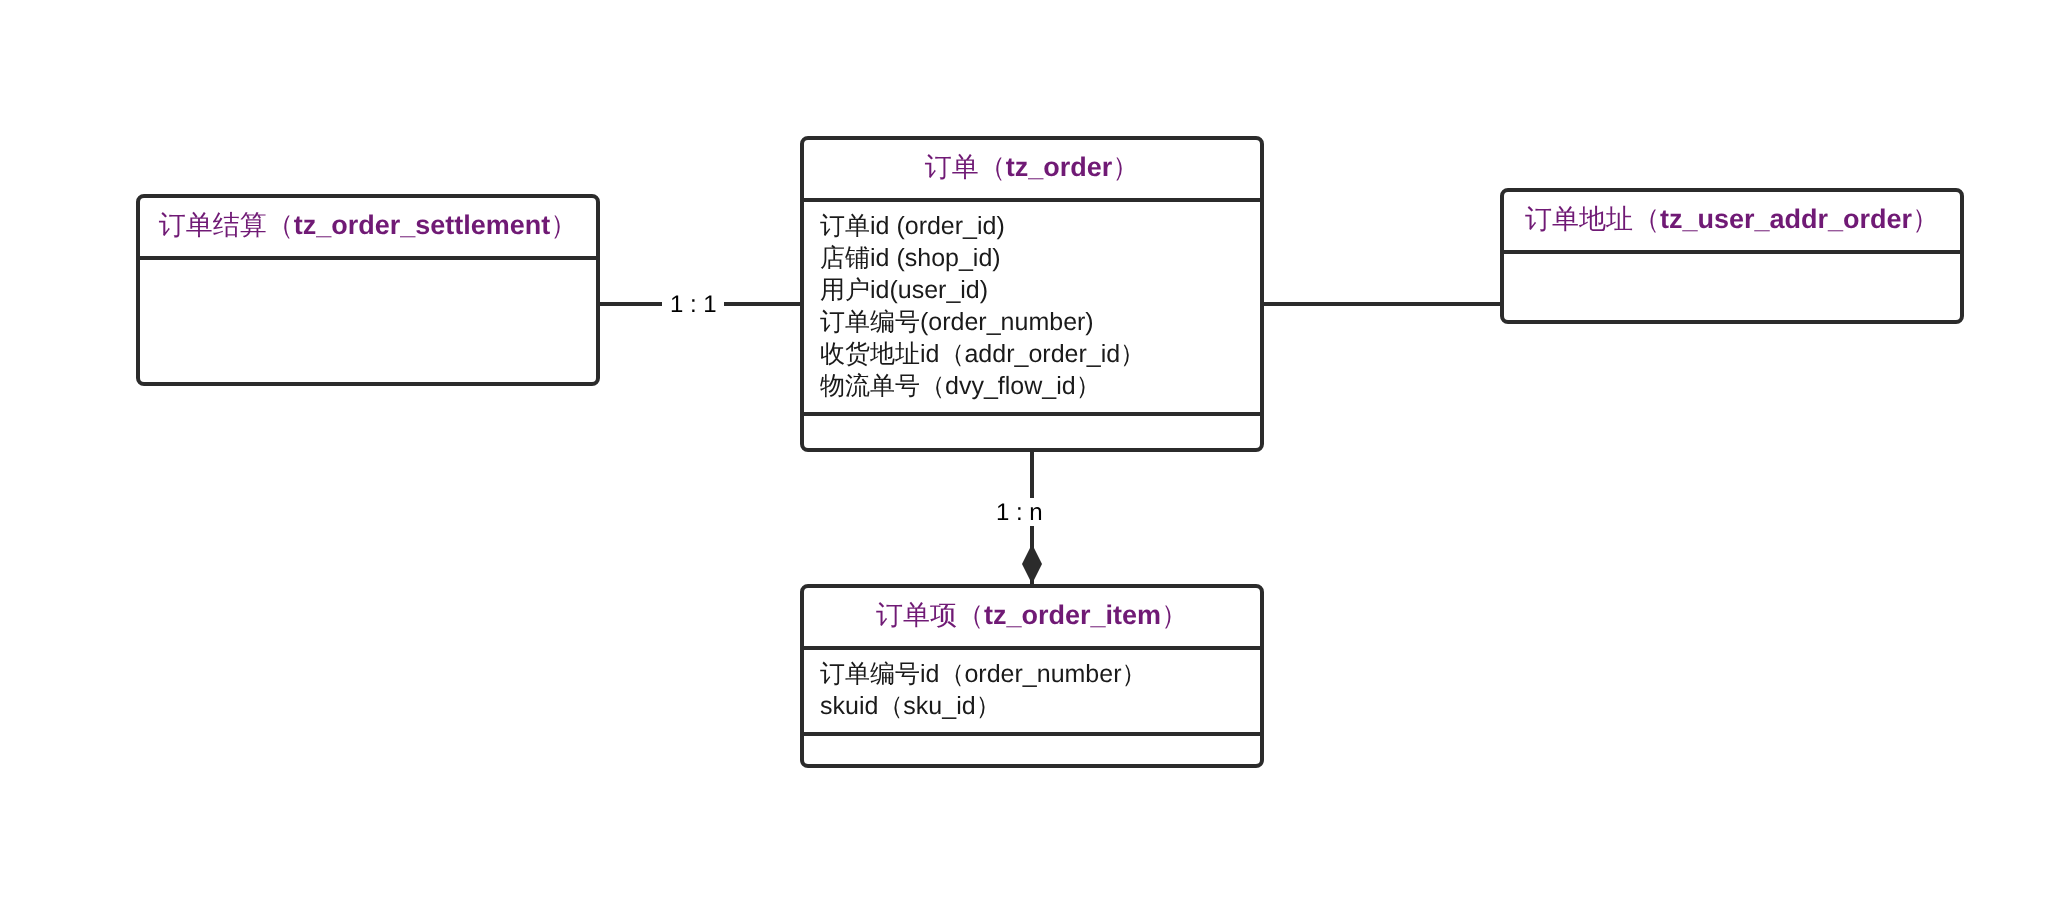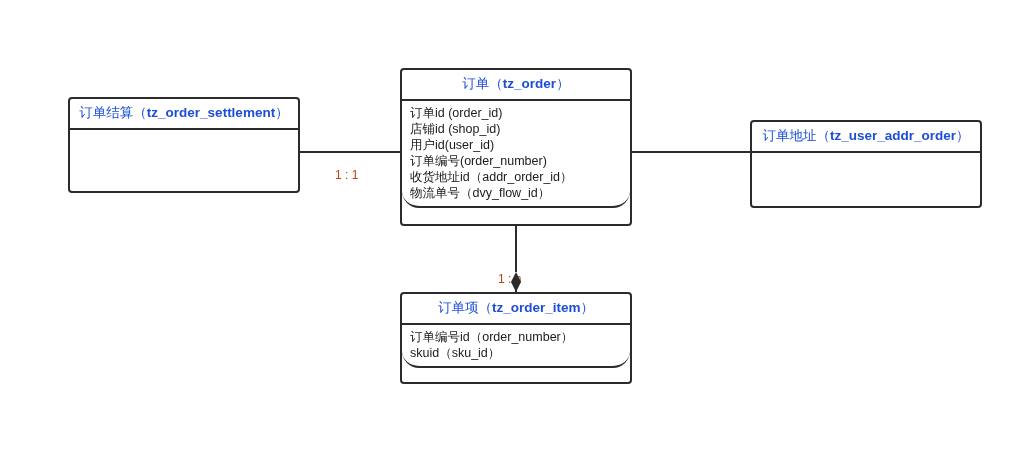--- a/index.html
+++ b/index.html
@@ -24,35 +24,34 @@
     border-radius: 4px;
     background: #ffffff;
     display: flex;
     flex-direction: column;
     z-index: 3;
   }
   .entity-title {
     box-sizing: border-box;
     text-align: center;
     font-size: 13.5px;
-    color: #1d4ed8;
+    color: #701a75;
     padding: 6px 6px 7px 6px;
     border-bottom: 2px solid #2b2b2b;
     white-space: nowrap;
     line-height: 1.15;
   }
   .entity-title .tbl {
     font-weight: bold;
   }
   .entity-attrs {
     box-sizing: border-box;
     padding: 4px 0 5px 8px;
     border-bottom: 2px solid #2b2b2b;
     flex: 0 0 auto;
-    border-radius: 17px;
   }
   .attr {
     font-size: 12.5px;
     color: #1a1a1a;
     line-height: 16px;
     white-space: nowrap;
   }
   .entity-footer {
     flex: 1 1 auto;
     min-height: 22px;
@@ -67,27 +66,26 @@
   }
   .edge-v {
     position: absolute;
     width: 0;
     border-left: 2px solid #2b2b2b;
     z-index: 1;
   }
   .edge-label {
     position: absolute;
     font-size: 12px;
-    color: #c2410c;
+    color: #000000;
     background: #ffffff;
     padding: 0 4px;
     white-space: nowrap;
     line-height: 14px;
     z-index: 2;
-    margin-top: 23px;
   }
   
   .diamond {
     position: absolute;
     width: 10px;
     height: 20px;
     background: #2b2b2b;
     clip-path: polygon(50% 0%, 100% 50%, 50% 100%, 0% 50%);
     z-index: 4;
   }
@@ -121,21 +119,21 @@
       <div class="attr">订单id (order_id)</div>
       <div class="attr">店铺id (shop_id)</div>
       <div class="attr">用户id(user_id)</div>
       <div class="attr">订单编号(order_number)</div>
       <div class="attr">收货地址id（addr_order_id）</div>
       <div class="attr">物流单号（dvy_flow_id）</div>
     </div>
     <div class="entity-footer"></div>
   </div>
 
-  <div class="entity" style="left:750px; top:120px; width:232px; height:88px;">
+  <div class="entity" style="left:750px; top:94px; width:232px; height:68px;">
     <div class="entity-title">
       <span>订单地址</span><span>（</span><span class="tbl">tz_user_addr_order</span><span>）</span>
     </div>
     <div class="entity-footer"></div>
   </div>
 
   <div class="entity" style="left:400px; top:292px; width:232px; height:92px;">
     <div class="entity-title">
       <span>订单项</span><span>（</span><span class="tbl">tz_order_item</span><span>）</span>
     </div>

